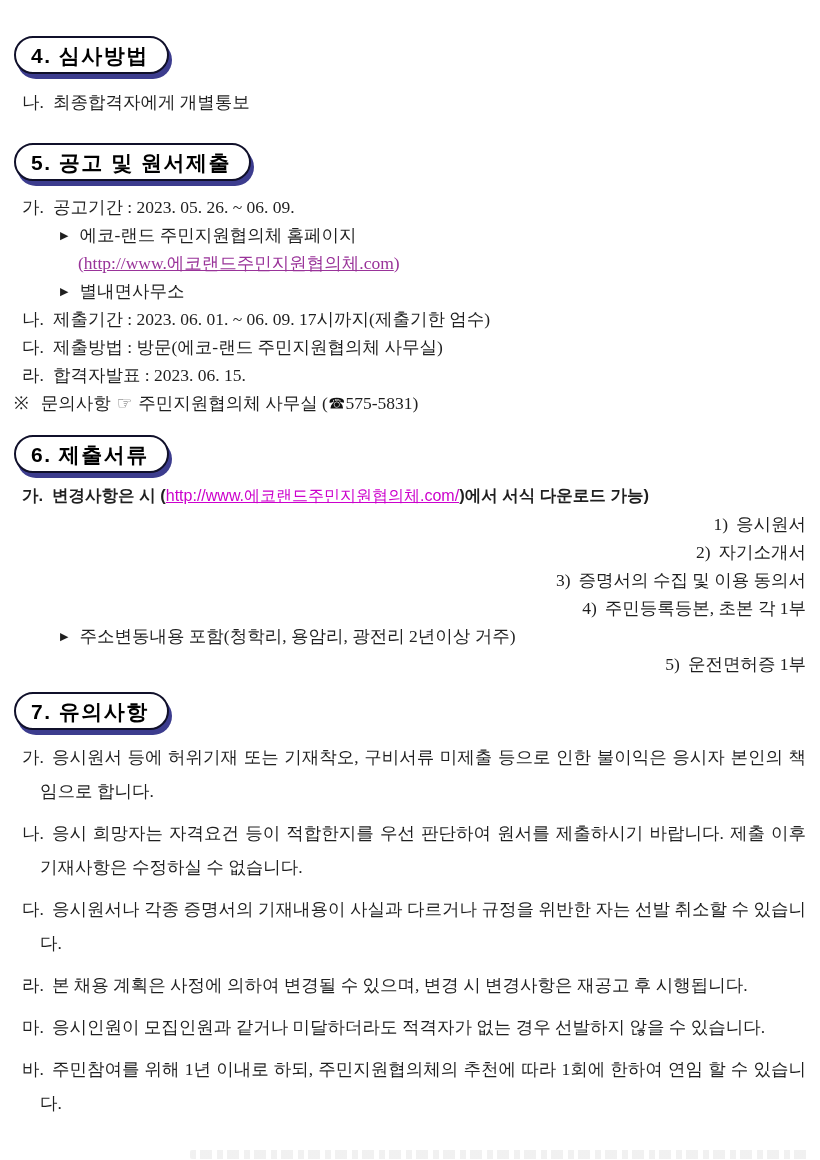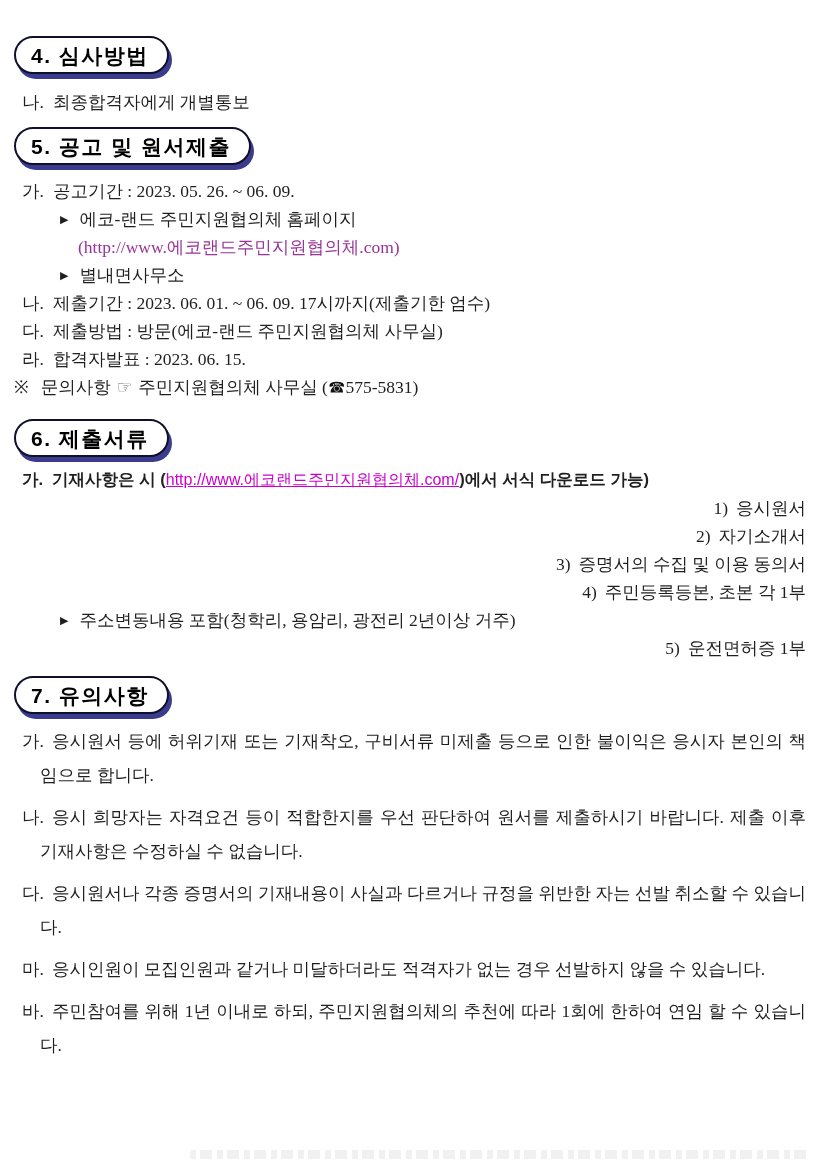--- a/index.html
+++ b/index.html
@@ -21,40 +21,40 @@
     box-shadow:3px 5px 0 #3c3c8e;
     padding:7px 18px 6px 15px;
     font-family:"Liberation Sans","DejaVu Sans",sans-serif;
     font-weight:bold;
     font-size:21px;
     line-height:1;
     letter-spacing:1.5px;
     color:#000000;
   }
   .hr4 { margin-top:36px; margin-bottom:14px; }
-  .hr5 { margin-top:10px; margin-bottom:12px; }
+  .hr5 { margin-top:26px; margin-bottom:12px; }
   .hr6 { margin-top:18px; margin-bottom:8px;  }
   .hr7 { margin-top:14px; margin-bottom:10px; }
 
   
   .line  { margin-left:22px; margin-right:14px; font-size:17.5px; line-height:29px; }
   .s5 .line { line-height:28px; }
   .s6 .line { line-height:28px; }
   .label { margin-right:9px; }
   .num   { margin-right:8px; }
   .indent1 { margin-left:36px;text-align:right; }
   .indent2 { margin-left:60px; }
   .indent3 { margin-left:78px; }
   .note  { margin-left:14px; }
   .marker-star { margin-right:12px; }
   .tri { font-size:11px; vertical-align:2px; margin-right:11px; }
 
   
   a.url-purple {
-    color:#993399; 
+    color:#993399; text-decoration:underline;
     text-decoration-color:#993399; cursor:pointer;
   }
   .paren-purple { color:#993399; }
   a.url-magenta {
     color:#cc00cc; text-decoration:underline;
     text-decoration-color:#cc00cc; cursor:pointer;
     font-family:"Liberation Sans","DejaVu Sans",sans-serif;
     font-weight:normal; font-size:16px;
   }
   .gothic-bold {
@@ -124,21 +124,21 @@
     <div class="line note">
       <span class="marker-star">※</span><span>문의사항</span><span class="finger">☞</span><span>주민지원협의체 사무실 (</span><span class="phone">☎</span><span>575-5831)</span>
     </div>
   </div>
 
   <div class="header-row hr6">
     <div class="sec-header">6. 제출서류</div>
   </div>
   <div class="s6">
     <div class="line gothic-bold">
-      <span class="label">가.</span><span>기재사항은 시 (</span><a class="url-magenta">http://www.에코랜드주민지원협의체.com/</a><span>)에서 서식 다운로드 가능)</span>
+      <span class="label">가.</span><span>변경사항은 시 (</span><a class="url-magenta">http://www.에코랜드주민지원협의체.com/</a><span>)에서 서식 다운로드 가능)</span>
     </div>
     <div class="line indent1">
       <span class="num">1)</span><span>응시원서</span>
     </div>
     <div class="line indent1">
       <span class="num">2)</span><span>자기소개서</span>
     </div>
     <div class="line indent1">
       <span class="num">3)</span><span>증명서의 수집 및 이용 동의서</span>
     </div>
@@ -160,20 +160,23 @@
     <p class="para">
       <span class="label">가.</span><span>응시원서 등에 허위기재 또는 기재착오, 구비서류 미제출 등으로 인한 불이익은 응시자 본인의 책임으로 합니다.</span>
     </p>
     <p class="para">
       <span class="label">나.</span><span>응시 희망자는 자격요건 등이 적합한지를 우선 판단하여 원서를 제출하시기 바랍니다. 제출 이후 기재사항은 수정하실 수 없습니다.</span>
     </p>
     <p class="para">
       <span class="label">다.</span><span>응시원서나 각종 증명서의 기재내용이 사실과 다르거나 규정을 위반한 자는 선발 취소할 수 있습니다.</span>
     </p>
     <p class="para">
+      <span class="label">라.</span><span>본 채용 계획은 사정에 의하여 변경될 수 있으며, 변경 시 변경사항은 재공고 후 시행됩니다.</span>
+    </p>
+    <p class="para">
       <span class="label">마.</span><span>응시인원이 모집인원과 같거나 미달하더라도 적격자가 없는 경우 선발하지 않을 수 있습니다.</span>
     </p>
     <p class="para">
       <span class="label">바.</span><span>주민참여를 위해 1년 이내로 하되, 주민지원협의체의 추천에 따라 1회에 한하여 연임 할 수 있습니다.</span>
     </p>
   </div>
 
   <div class="cutoff"></div>
 </div>
 

